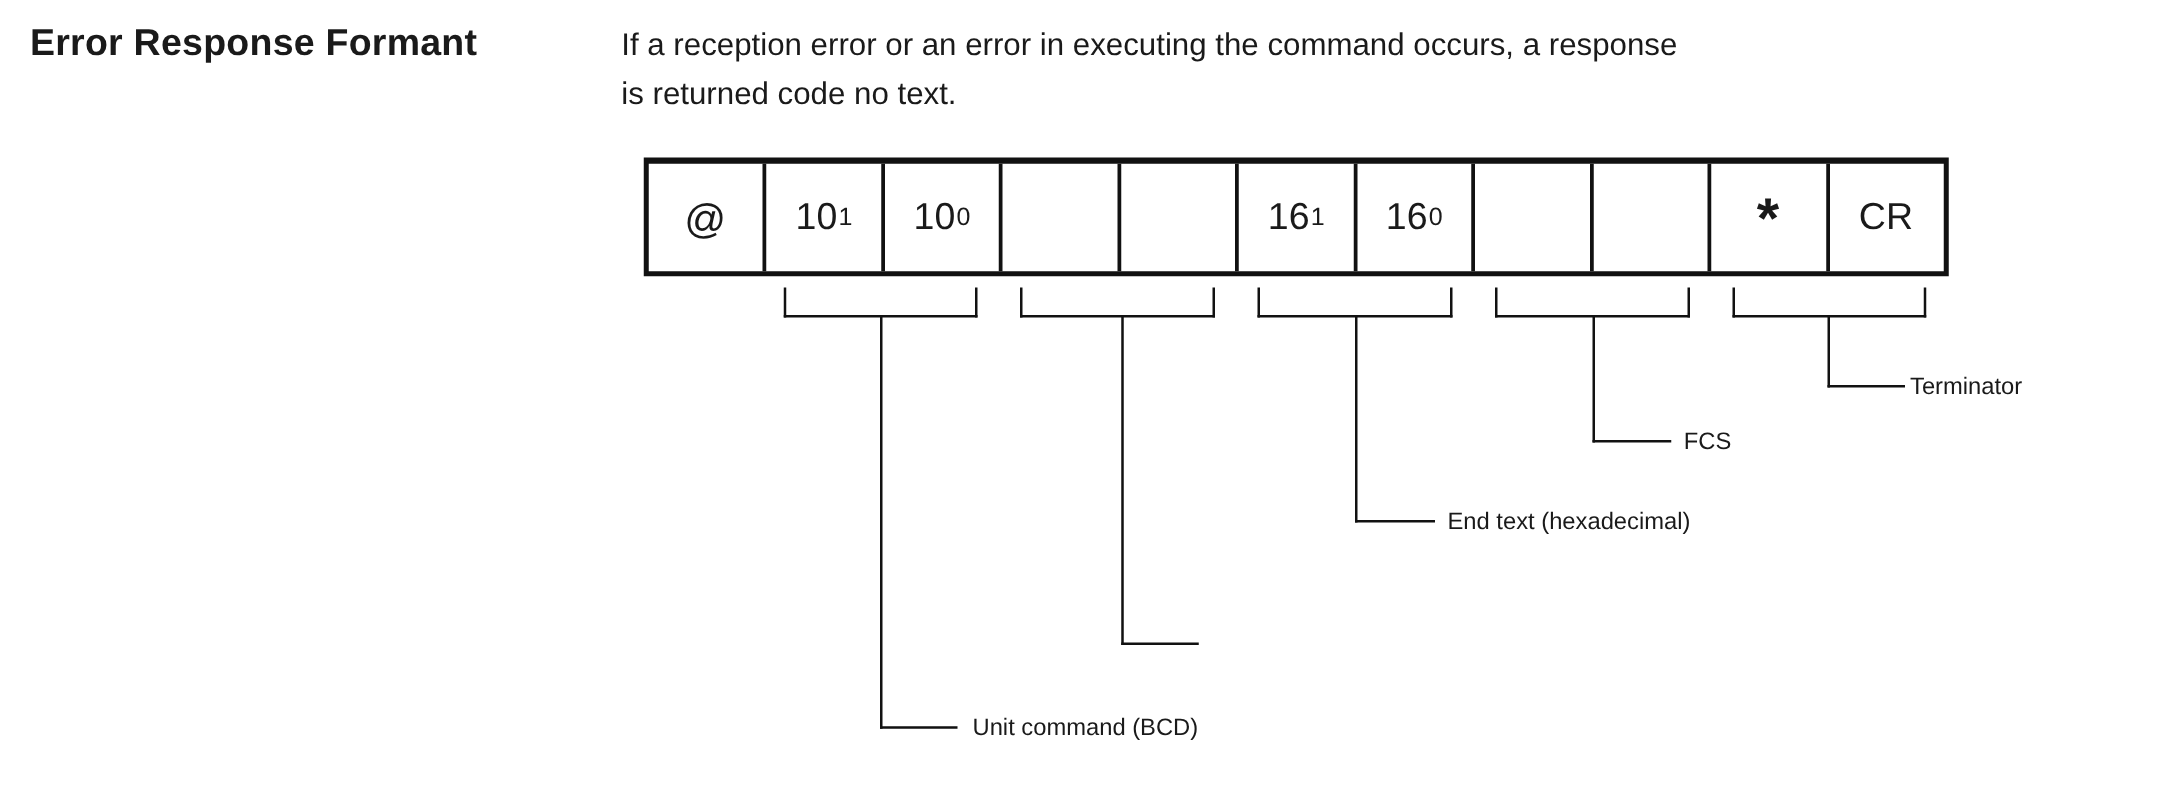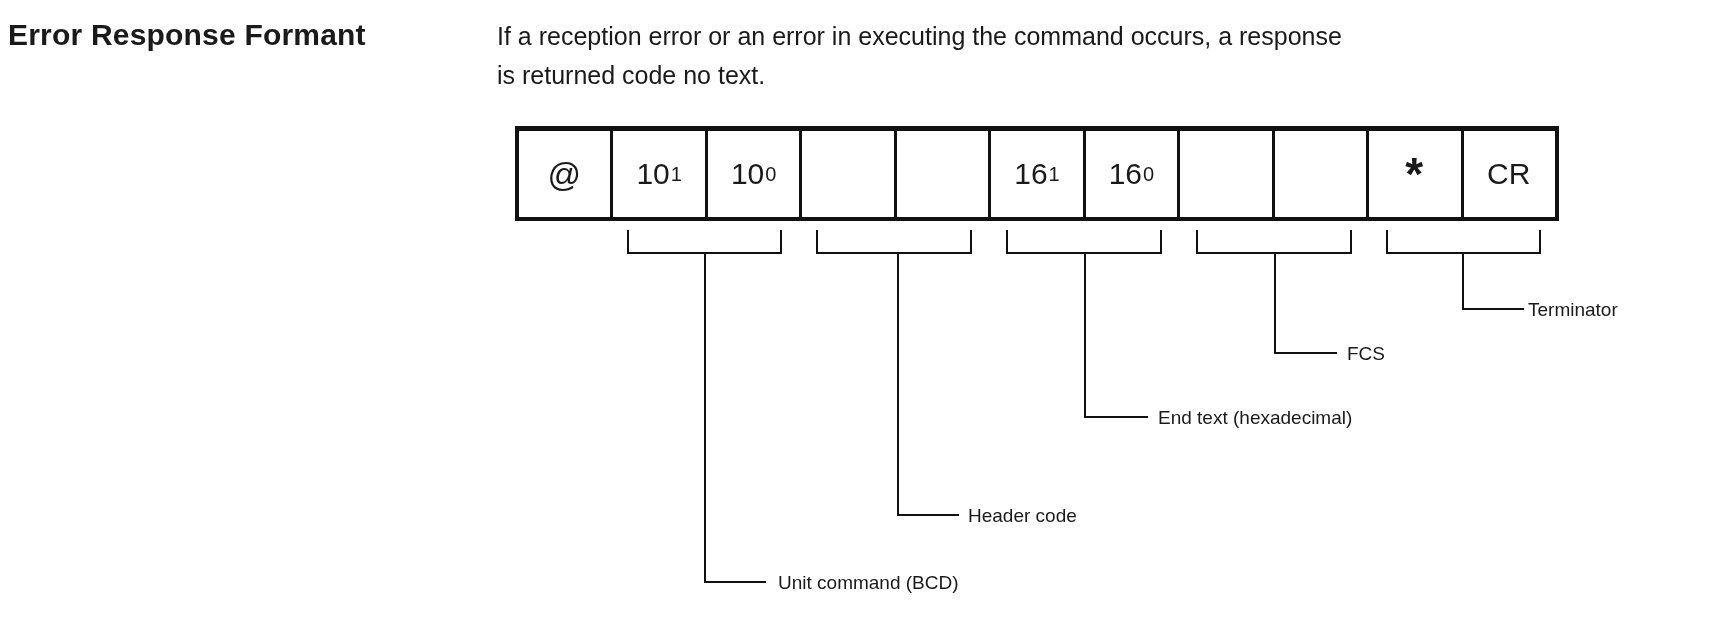--- a/index.html
+++ b/index.html
@@ -13,21 +13,21 @@
     position: relative;
     width: 1728px;
     height: 637px;
     background: var(--paper);
     font-family: "Liberation Sans", sans-serif;
     color: var(--ink);
     overflow: hidden;
   }
   .heading {
     position: absolute;
-    left: 8px;
+    left: 24px;
     top: 18px;
     font-size: 30px;
     font-weight: bold;
     letter-spacing: 0.2px;
     white-space: nowrap;
   }
   .paragraph {
     position: absolute;
     left: 497px;
     top: 17px;
@@ -160,18 +160,17 @@
   <div class="bracket" style="left:1196px; width:156px;"></div>
   <div class="bracket" style="left:1386px; width:155px;"></div>
 
   <div class="callout-line" style="left:704px;  width:62px; height:330px;"></div>
   <div class="callout-line" style="left:897px;  width:62px; height:263px;"></div>
   <div class="callout-line" style="left:1084px; width:64px; height:165px;"></div>
   <div class="callout-line" style="left:1274px; width:63px; height:101px;"></div>
   <div class="callout-line" style="left:1462px; width:62px; height:57px;"></div>
 
   <div class="callout-label" style="left:778px;  top:567px;">Unit command (BCD)</div>
-  <div class="callout-label" style="left:968px;  top:500px;">Header code</div>
   <div class="callout-label" style="left:1158px; top:402px;">End text (hexadecimal)</div>
   <div class="callout-label" style="left:1347px; top:338px;text-align:right;">FCS</div>
   <div class="callout-label" style="left:1528px; top:294px;">Terminator</div>
 
 </div>
 
 </body></html>

